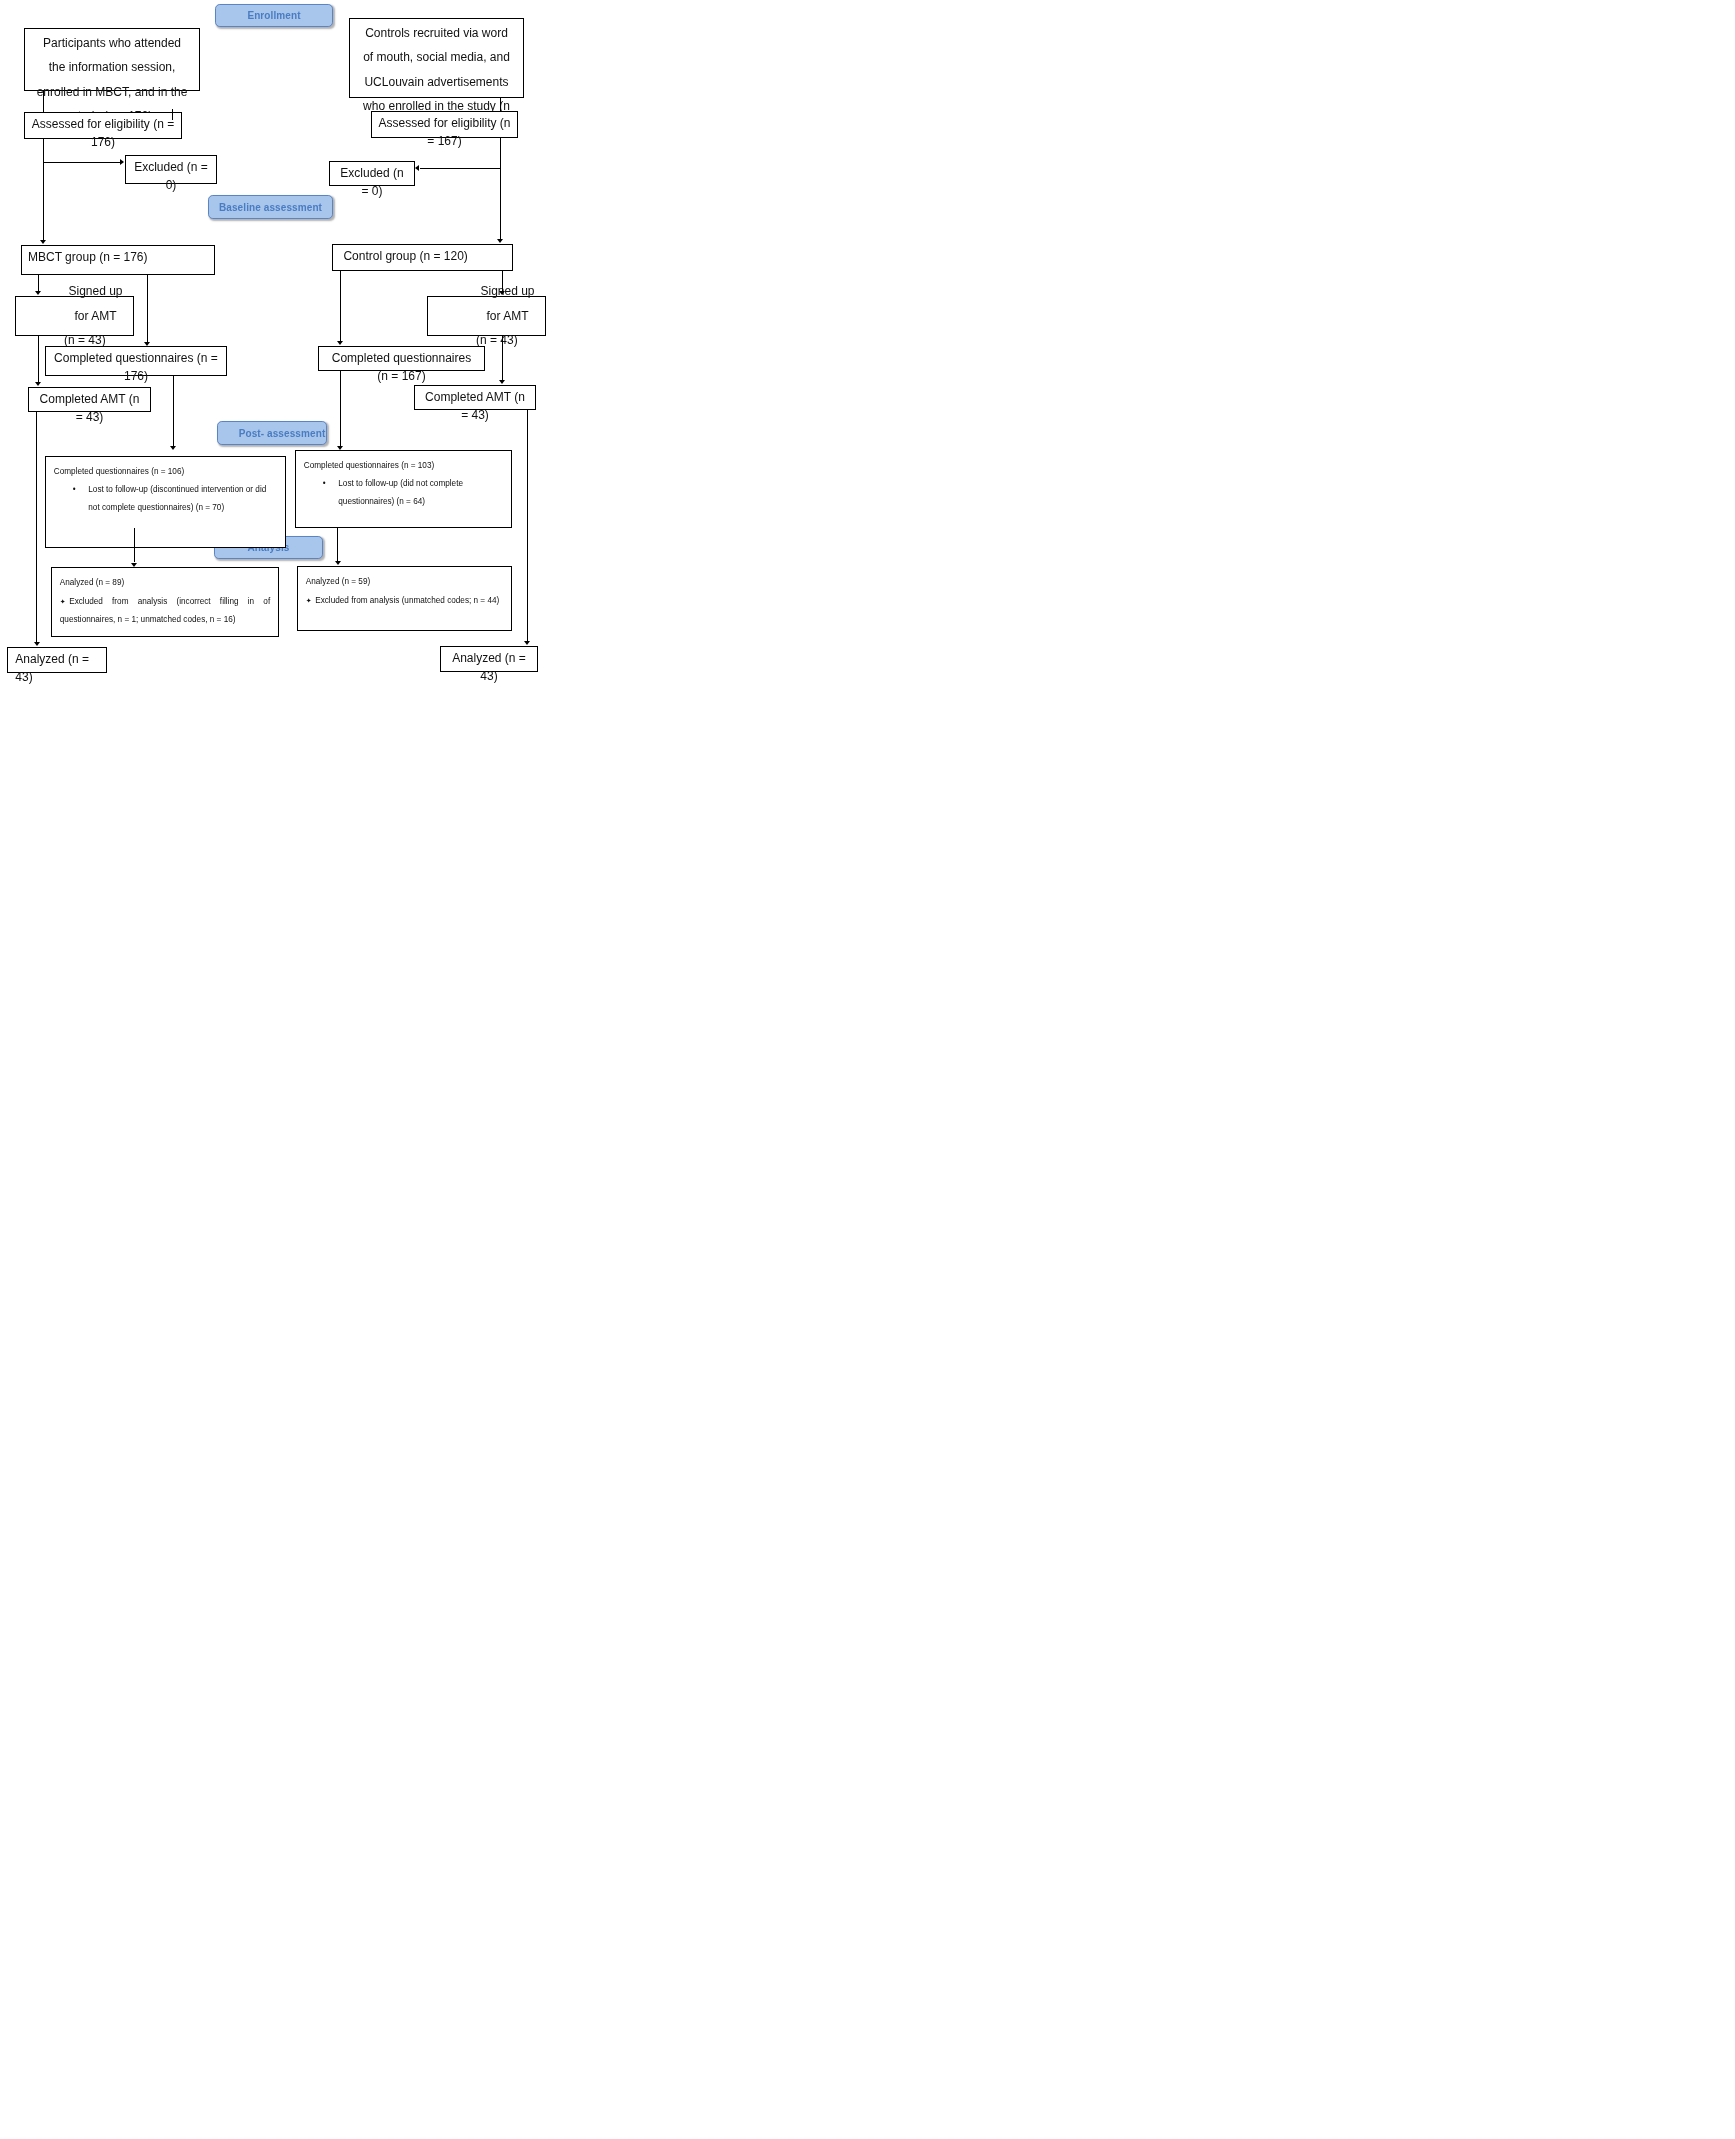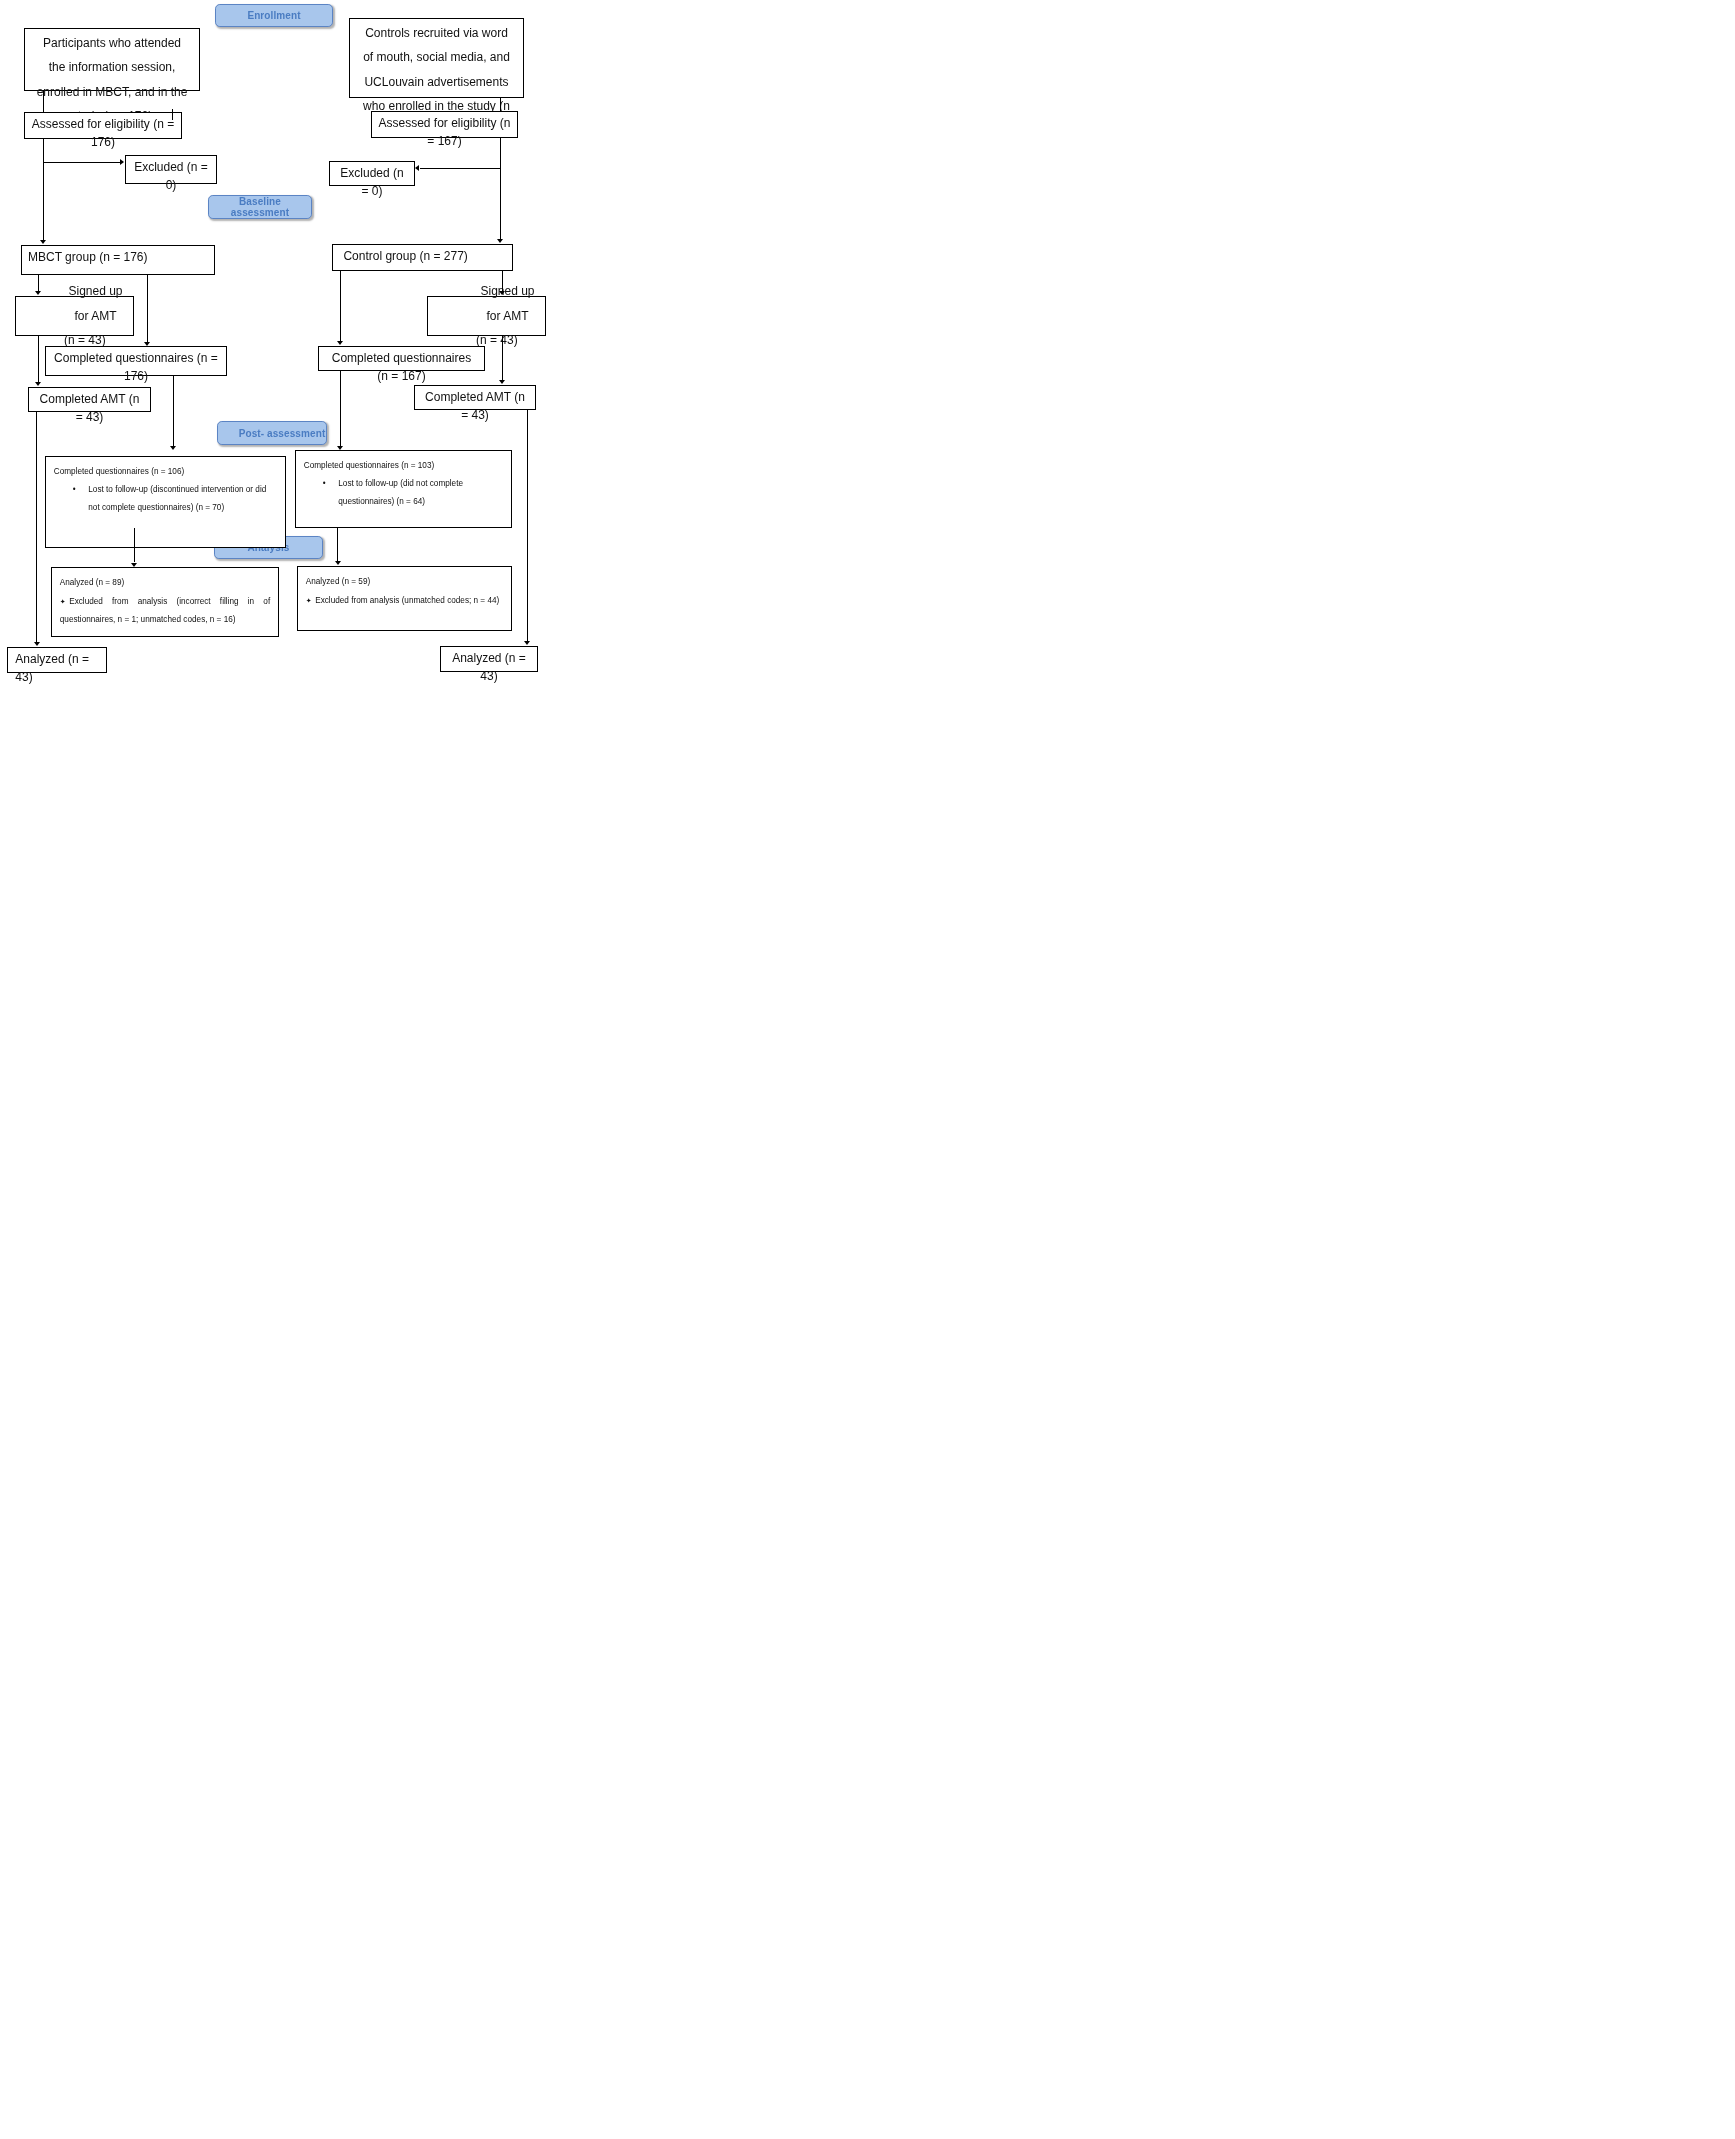--- a/index.html
+++ b/index.html
@@ -101,21 +101,21 @@
 </style>
 </head>
 <body>
 
 <div class="canvas">
 
   <div class="stage" style="left: 215px; top: 3.5px; width: 118px; height: 23.4px; background-color: rgb(168, 198, 236); border-color: rgb(91, 132, 196); color: rgb(74, 124, 194);">
     <span>Enrollment</span>
   </div>
 
-  <div class="stage" style="left: 208px; top: 195px; width: 104px; height: 24px; background-color: rgb(168, 198, 236); border-color: rgb(91, 132, 196); color: rgb(74, 124, 194);">
+  <div class="stage" style="left: 208px; top: 195px; width: 125px; height: 24px; background-color: rgb(168, 198, 236); border-color: rgb(91, 132, 196); color: rgb(74, 124, 194);">
     <span>Baseline assessment</span>
   </div>
 
   <div class="stage" style="left: 217px; top: 421px; width: 110px; height: 24px; background-color: rgb(168, 198, 236); border-color: rgb(91, 132, 196); color: rgb(74, 124, 194); padding-left: 20px;">
     <span>Post- assessment</span>
   </div>
 
   <div class="stage" style="left: 214px; top: 536px; width: 109px; height: 23px; background-color: rgb(168, 198, 236); border-color: rgb(91, 132, 196); color: rgb(74, 124, 194);">
     <span>Analysis</span>
   </div>
@@ -172,21 +172,21 @@
 
   <div class="box" style="left:371px;top:111px;width:147px;height:27px">
     <span>Assessed for eligibility (n = 167)</span>
   </div>
 
   <div class="box" style="left:329px;top:161px;width:86px;height:25px">
     <span>Excluded (n = 0)</span>
   </div>
 
   <div class="box left-align" style="left:332px;top:244px;width:181px;height:27px;padding-left:10.4px">
-    <span>Control group (n = 277)</span>
+    <span>Control group (n = 120)</span>
   </div>
 
   <div class="box col wide-lines" style="left:427px;top:296px;width:119px;height:40px">
     <span>Signed up for AMT</span>
     <span>(n = 43)</span>
   </div>
 
   <div class="box" style="left:318px;top:346px;width:167px;height:25px">
     <span>Completed questionnaires (n = 167)</span>
   </div>

